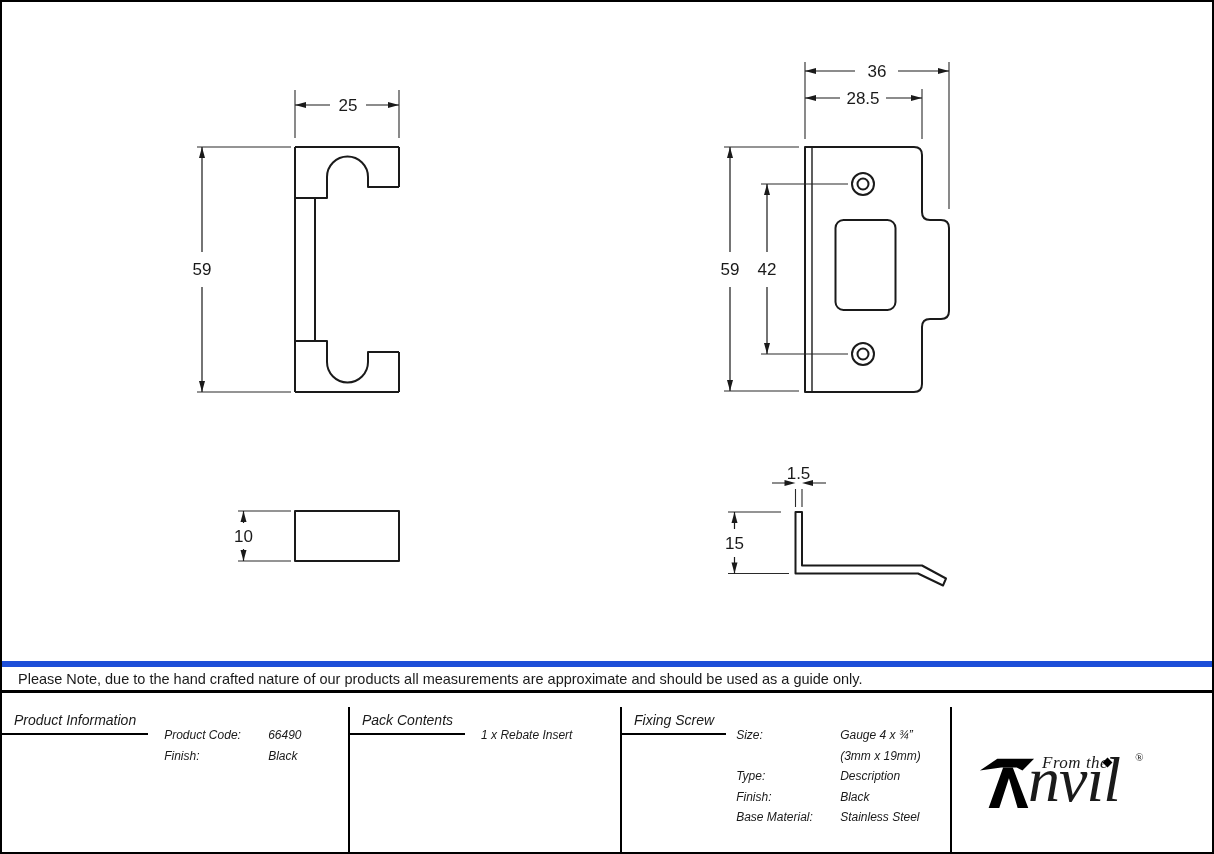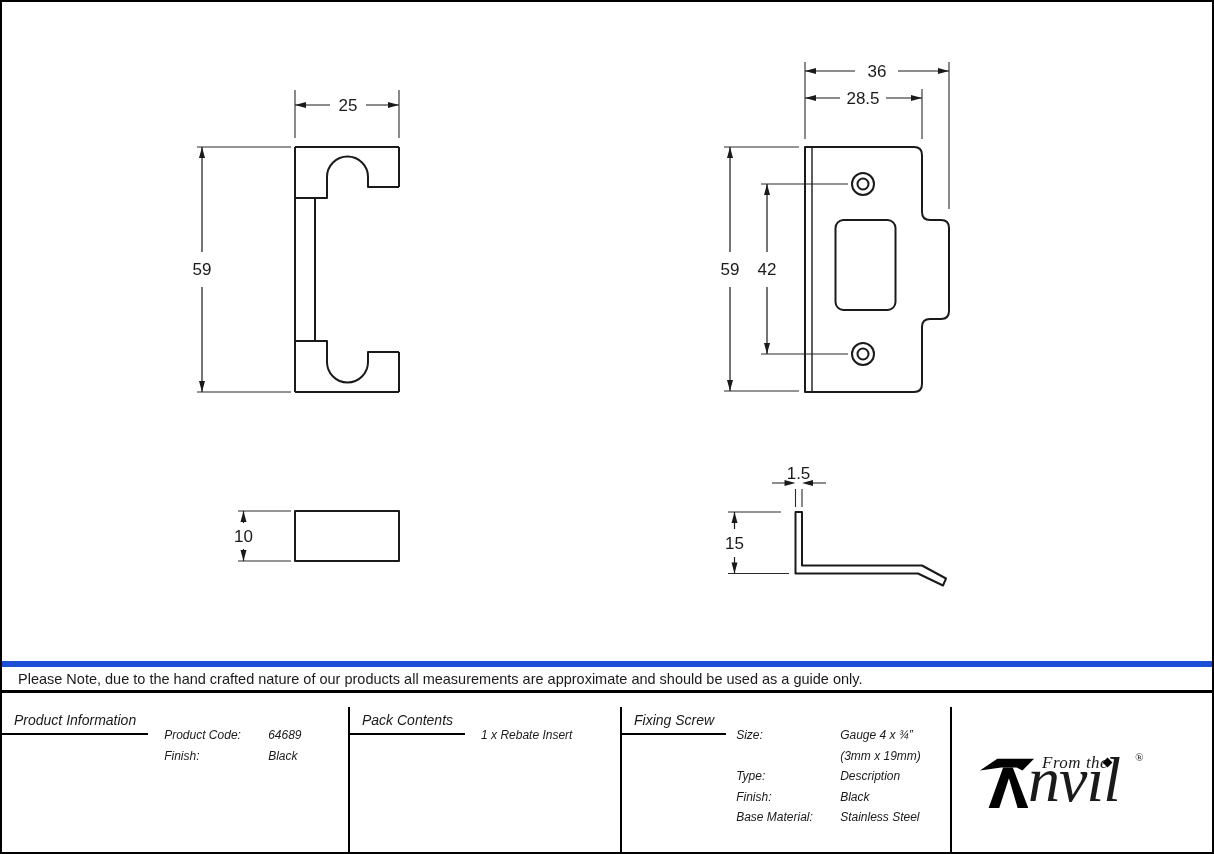--- a/index.html
+++ b/index.html
@@ -152,21 +152,21 @@
     <span>Please Note, due to the hand crafted nature of our products all measurements are approximate and should be used as a guide only.</span>
   </div>
 
   <div class="spec-table">
 
     <div class="col col-1">
       <div class="col-header">Product Information</div>
       <div class="col-body">
         <div class="kv">
           <span class="k">Product Code:</span>
-          <span class="v">64689</span>
+          <span class="v">66490</span>
         </div>
         <div class="kv">
           <span class="k">Finish:</span>
           <span class="v">Black</span>
         </div>
       </div>
     </div>
 
     <div class="col col-2">
       <div class="col-header">Pack Contents</div>

